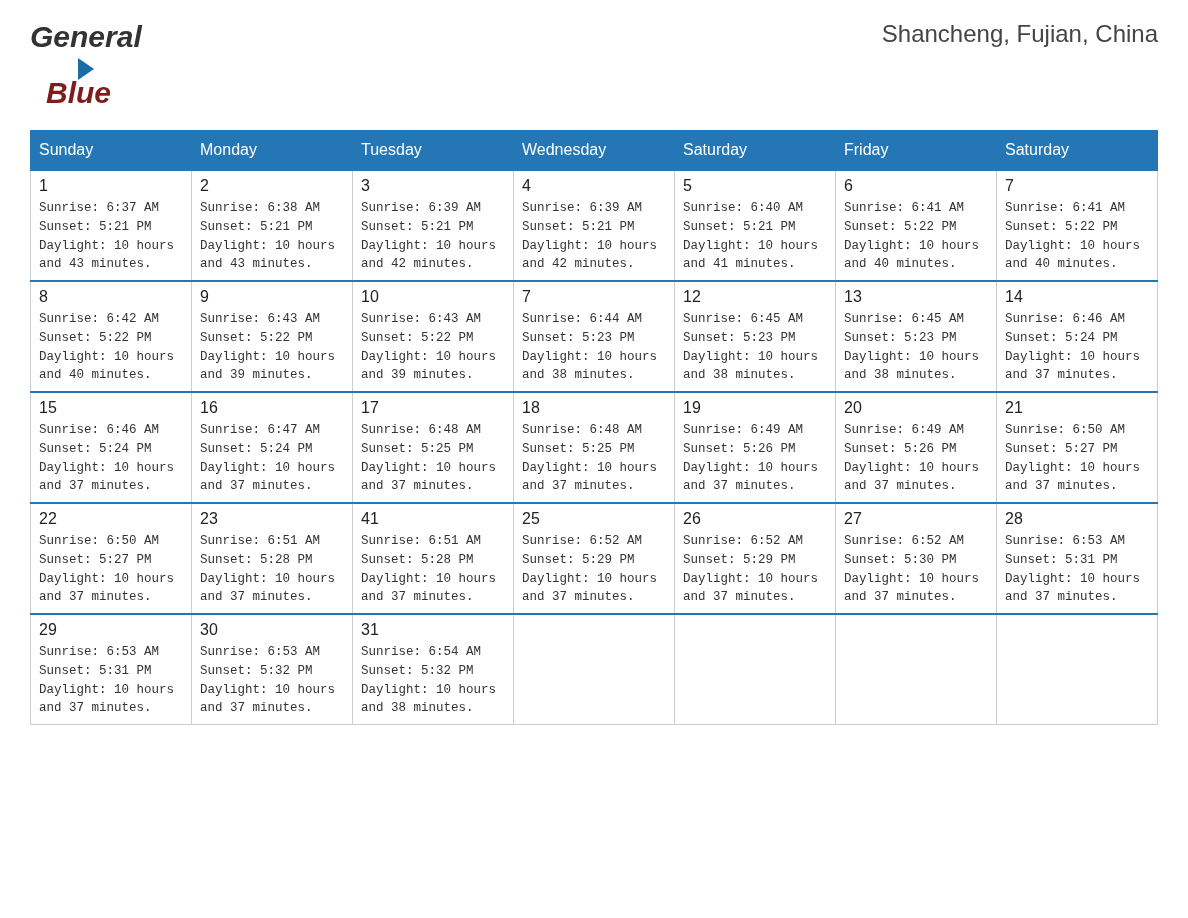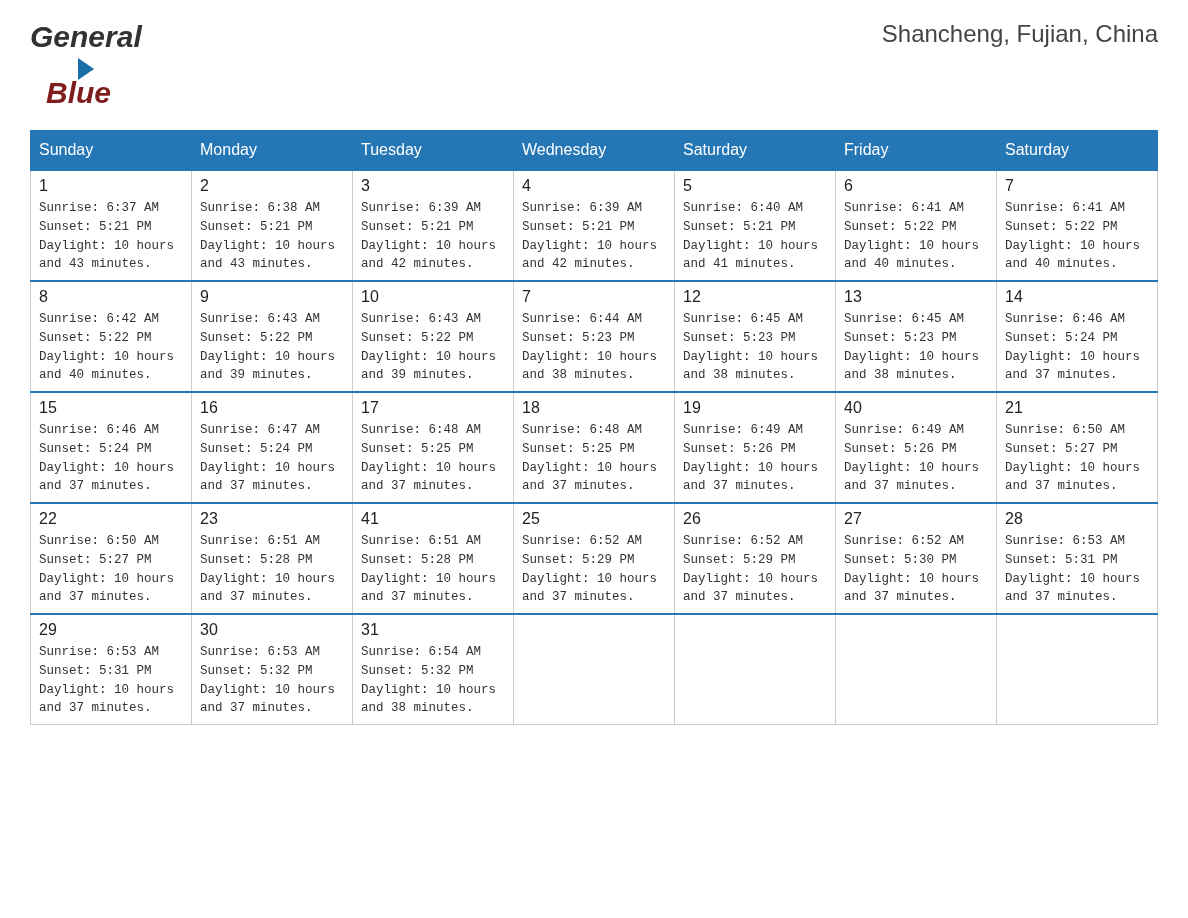--- a/index.html
+++ b/index.html
@@ -193,21 +193,21 @@
         </td>
         <td>
           <span class="day-number">18</span>
           <div class="day-info">Sunrise: 6:48 AM<br>Sunset: 5:25 PM<br>Daylight: 10 hours and 37 minutes.</div>
         </td>
         <td>
           <span class="day-number">19</span>
           <div class="day-info">Sunrise: 6:49 AM<br>Sunset: 5:26 PM<br>Daylight: 10 hours and 37 minutes.</div>
         </td>
         <td>
-          <span class="day-number">40</span>
+          <span class="day-number">20</span>
           <div class="day-info">Sunrise: 6:49 AM<br>Sunset: 5:26 PM<br>Daylight: 10 hours and 37 minutes.</div>
         </td>
         <td>
           <span class="day-number">21</span>
           <div class="day-info">Sunrise: 6:50 AM<br>Sunset: 5:27 PM<br>Daylight: 10 hours and 37 minutes.</div>
         </td>
       </tr>
       <tr>
         <td>
           <span class="day-number">22</span>

